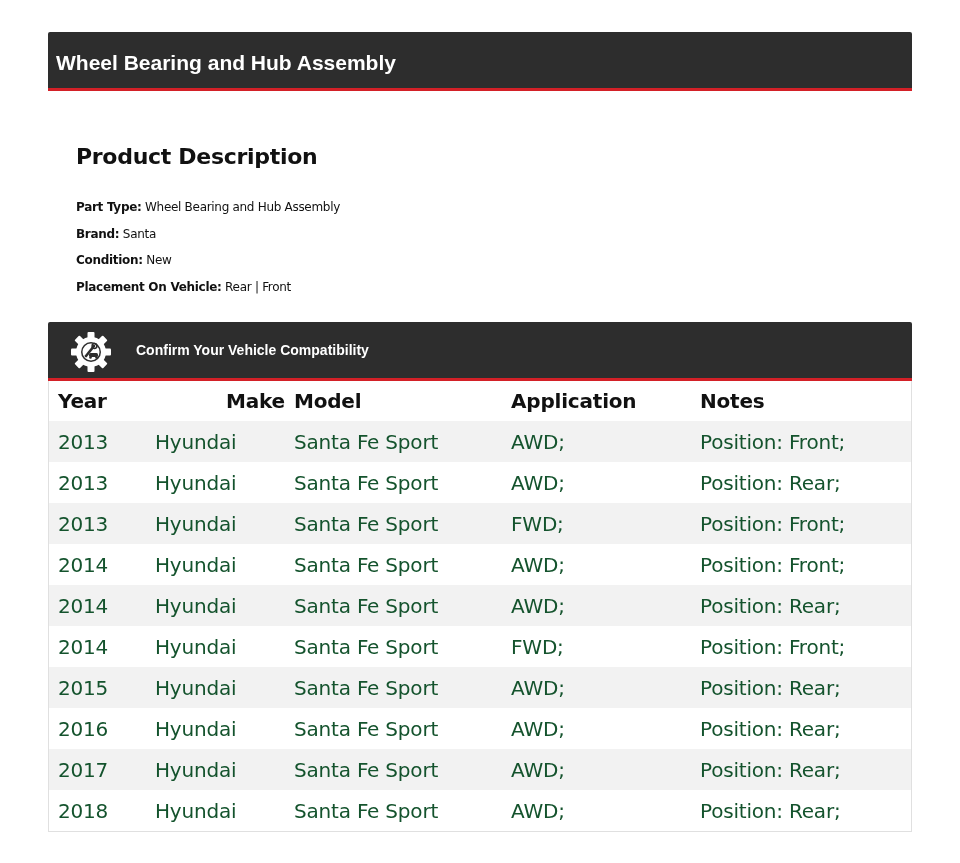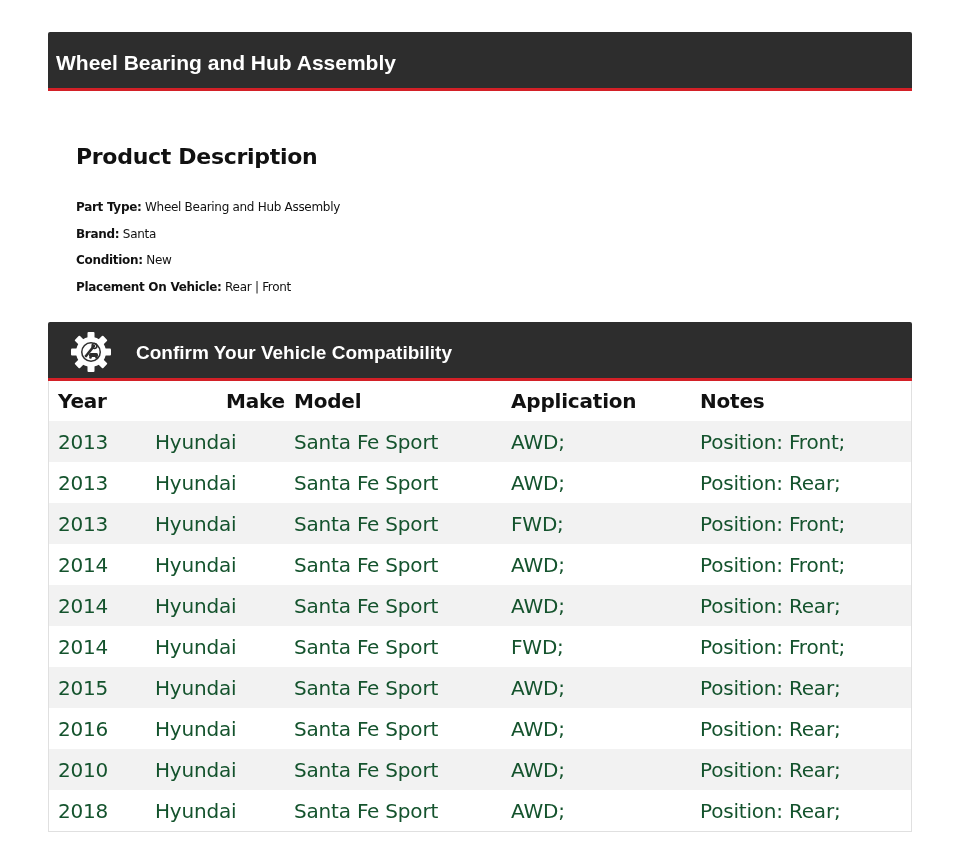--- a/index.html
+++ b/index.html
@@ -31,21 +31,21 @@
       position: absolute; left: 48px; top: 322px; width: 864px; height: 56px;
       background: #2d2d2d; border-bottom: 3px solid #d32027;
       box-sizing: content-box; border-radius: 2px 2px 0 0;
     }
     .compat-bar .gear {
       position: absolute; left: 22px; top: 9px; width: 42px; height: 42px;
     }
     .compat-bar .title {
       position: absolute; left: 88px; top: 20px;
       font-family: "Liberation Sans", sans-serif; font-weight: bold;
-      font-size: 19px; color: #ffffff;
+      font-size: 14px; color: #ffffff;
     }
     .table-wrap {
       position: absolute; left: 48px; top: 381px; width: 862px;
       border: 1px solid #e0e0e0; border-top: none;
     }
     table { border-collapse: collapse; width: 100%; font-size: 20px; }
     th, td { text-align: left; padding: 0 0 0 9px; height: 41px; font-weight: normal; letter-spacing: -0.2px; }
     th { font-weight: bold; height: 40px; color: #111; }
     tbody tr:nth-child(odd) { background: #f2f2f2; }
     tbody tr:nth-child(even) { background: #ffffff; }
@@ -172,21 +172,21 @@
         <td>Position: Rear;</td>
       </tr>
       <tr>
         <td>2016</td>
         <td>Hyundai</td>
         <td>Santa Fe Sport</td>
         <td>AWD;</td>
         <td>Position: Rear;</td>
       </tr>
       <tr>
-        <td>2010</td>
+        <td>2017</td>
         <td>Hyundai</td>
         <td>Santa Fe Sport</td>
         <td>AWD;</td>
         <td>Position: Rear;</td>
       </tr>
       <tr>
         <td>2018</td>
         <td>Hyundai</td>
         <td>Santa Fe Sport</td>
         <td>AWD;</td>

